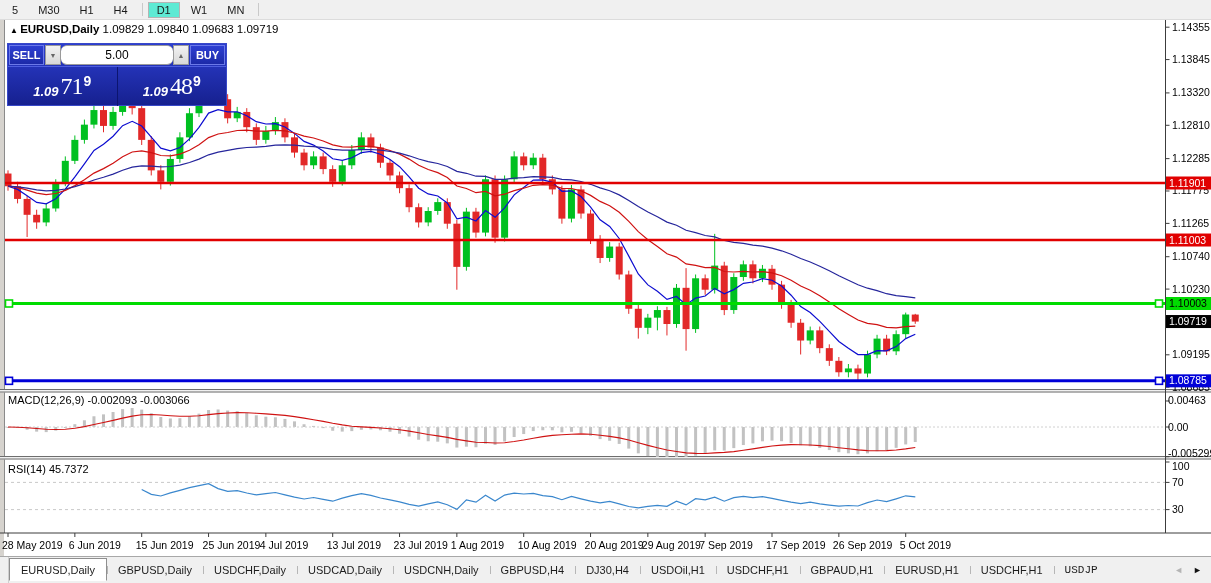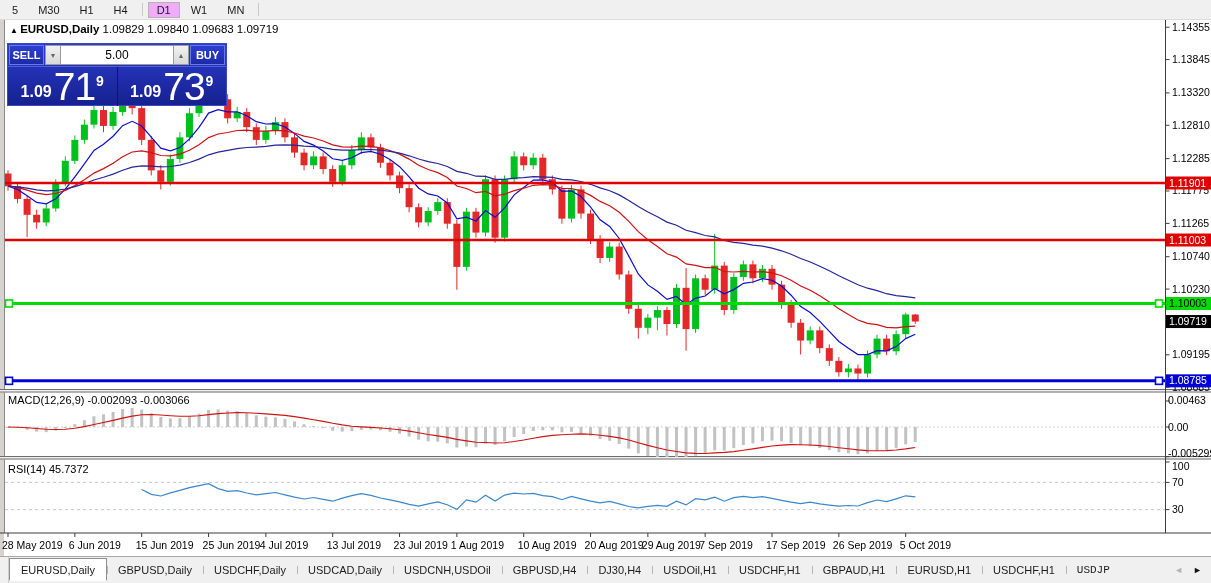--- a/index.html
+++ b/index.html
@@ -2,41 +2,41 @@
 <html><head>
 <meta charset="utf-8">
 <style>
   html,body{margin:0;padding:0;background:#f0f0f0;width:1211px;height:583px;overflow:hidden;
     font-family:"Liberation Sans","DejaVu Sans",sans-serif;-webkit-font-smoothing:antialiased;}
   #stage{position:relative;width:1211px;height:583px;}
   
   #toolbar{position:absolute;left:0;top:0;right:0;height:19px;background:#f0f0f0;
     border-bottom:1px solid #dcdcdc;display:flex;align-items:center;padding-left:2px;z-index:6;}
   .tf-btn{font-size:11px;color:#1a1a1a;padding:1px 8px;margin:0 1px;border:1px solid transparent;cursor:default;}
-  .tf-btn.active{background:#f0abfc;border:1px solid #b4b4b4;}
+  .tf-btn.active{background:#5eead4;border:1px solid #b4b4b4;}
   .tf-sep{width:1px;height:13px;background:#c9c9c9;margin:0 4px;}
   
   #chart-svg{position:absolute;left:0;top:0;z-index:1;}
   
   #trade-widget{position:absolute;left:7px;top:43px;width:220px;height:63px;z-index:5;
     background:linear-gradient(#2c3ecf,#16208f);border:1px solid #3848c8;box-sizing:border-box;}
   .tw-row1{display:flex;height:22px;}
   .tw-btn{width:35px;height:20px;margin:1px;background:linear-gradient(#2d3fd2,#1c2aa8);
     border:1px solid #6b79e8;color:#fff;font-size:11px;font-weight:bold;display:flex;
     align-items:center;justify-content:center;cursor:pointer;box-sizing:border-box;}
   .tw-spin{flex:1;display:flex;margin:1px 0;}
   .sp-btn{width:16px;background:linear-gradient(#f2f2f2,#d8d8d8);border:1px solid #9a9a9a;
     color:#666;font-size:7px;display:flex;align-items:center;justify-content:center;cursor:pointer;box-sizing:border-box;}
   .sp-val{flex:1;background:#fff;border-top:1px solid #9a9a9a;border-bottom:1px solid #9a9a9a;
-    color:#000;font-size:12px;display:flex;align-items:center;justify-content:center;box-sizing:border-box;}
+    color:#000;font-size:12px;display:flex;align-items:center;justify-content:center;box-sizing:border-box;border-radius:6px;}
   .tw-row2{display:flex;height:39px;border-top:1px solid #4e5ede;}
   .price-box{flex:1;display:flex;align-items:center;justify-content:center;color:#fff;cursor:pointer;}
   .price-box+.price-box{border-left:1px solid #0c1570;}
-  .pb-small{font-size:16px;font-weight:bold;margin-right:2px;margin-top:10px;}
-  .pb-big{font-size:39px;font-weight:500;letter-spacing:-1px;}
+  .pb-small{font-size:13px;font-weight:bold;margin-right:2px;margin-top:10px;font-style:italic;}
+  .pb-big{font-size:24px;font-weight:500;letter-spacing:-1px;font-family:Liberation Serif, serif;}
   .pb-sup{font-size:14px;font-weight:bold;margin-top:-12px;margin-left:1px;}
   
   #tabbar{position:absolute;left:0;bottom:0;right:0;height:26px;background:#f0f0f0;
     border-top:1px solid #a8a8a8;display:flex;align-items:center;z-index:6;}
   .tab-spacer{width:8px;height:100%;border-right:1px solid #cfcfcf;}
   .tab{font-size:11px;color:#1c1c1c;padding:4px 11px;white-space:nowrap;cursor:pointer;position:relative;}
   .tab + .tab::before{content:"";position:absolute;left:0;top:6px;bottom:6px;width:1px;background:#b6b6b6;}
   .tab.active{background:#fff;border:1px solid #8f8f8f;border-bottom:1px solid #fff;
     margin-top:-1px;padding-top:5px;z-index:2;}
   .tab.clip{max-width:64px;overflow:hidden;font-family:Liberation Mono, monospace;}
@@ -489,33 +489,33 @@
       <div class="tw-btn">BUY</div>
     </div>
     <div class="tw-row2">
       <div class="price-box">
         <span class="pb-small">1.09</span>
         <span class="pb-big">71</span>
         <span class="pb-sup">9</span>
       </div>
       <div class="price-box">
         <span class="pb-small">1.09</span>
-        <span class="pb-big">73</span>
+        <span class="pb-big">48</span>
         <span class="pb-sup">9</span>
       </div>
     </div>
   </div>
 
   <div id="tabbar">
     <div class="tab-spacer"></div>
     <div class="tab active">EURUSD,Daily</div>
     <div class="tab">GBPUSD,Daily</div>
     <div class="tab">USDCHF,Daily</div>
     <div class="tab">USDCAD,Daily</div>
-    <div class="tab">USDCNH,USDOil</div>
+    <div class="tab">USDCNH,Daily</div>
     <div class="tab">GBPUSD,H4</div>
     <div class="tab">DJ30,H4</div>
     <div class="tab">USDOil,H1</div>
     <div class="tab">USDCHF,H1</div>
     <div class="tab">GBPAUD,H1</div>
     <div class="tab">EURUSD,H1</div>
     <div class="tab">USDCHF,H1</div>
     <div class="tab clip">USDJP</div>
     <div class="tab-arrows">
       <span class="tab-arrow disabled">◄</span>

